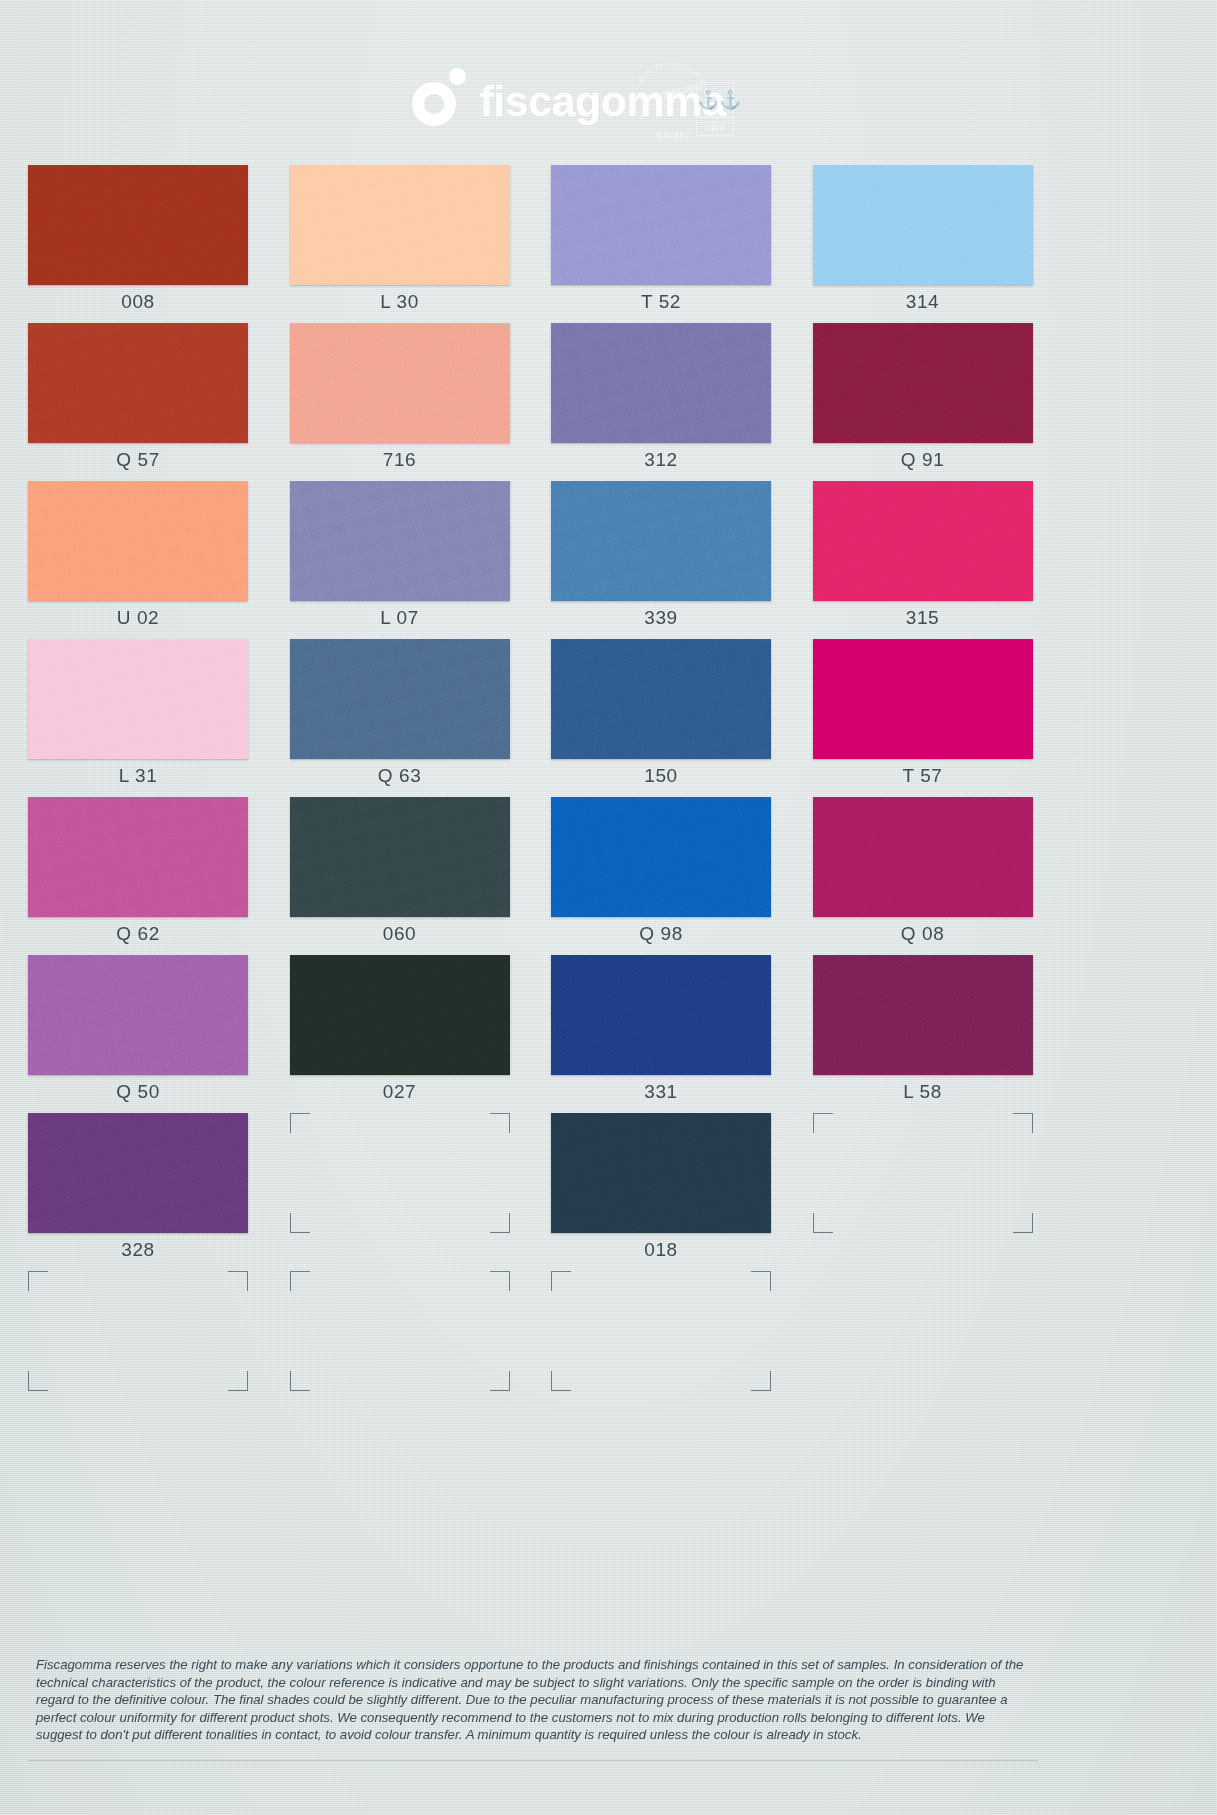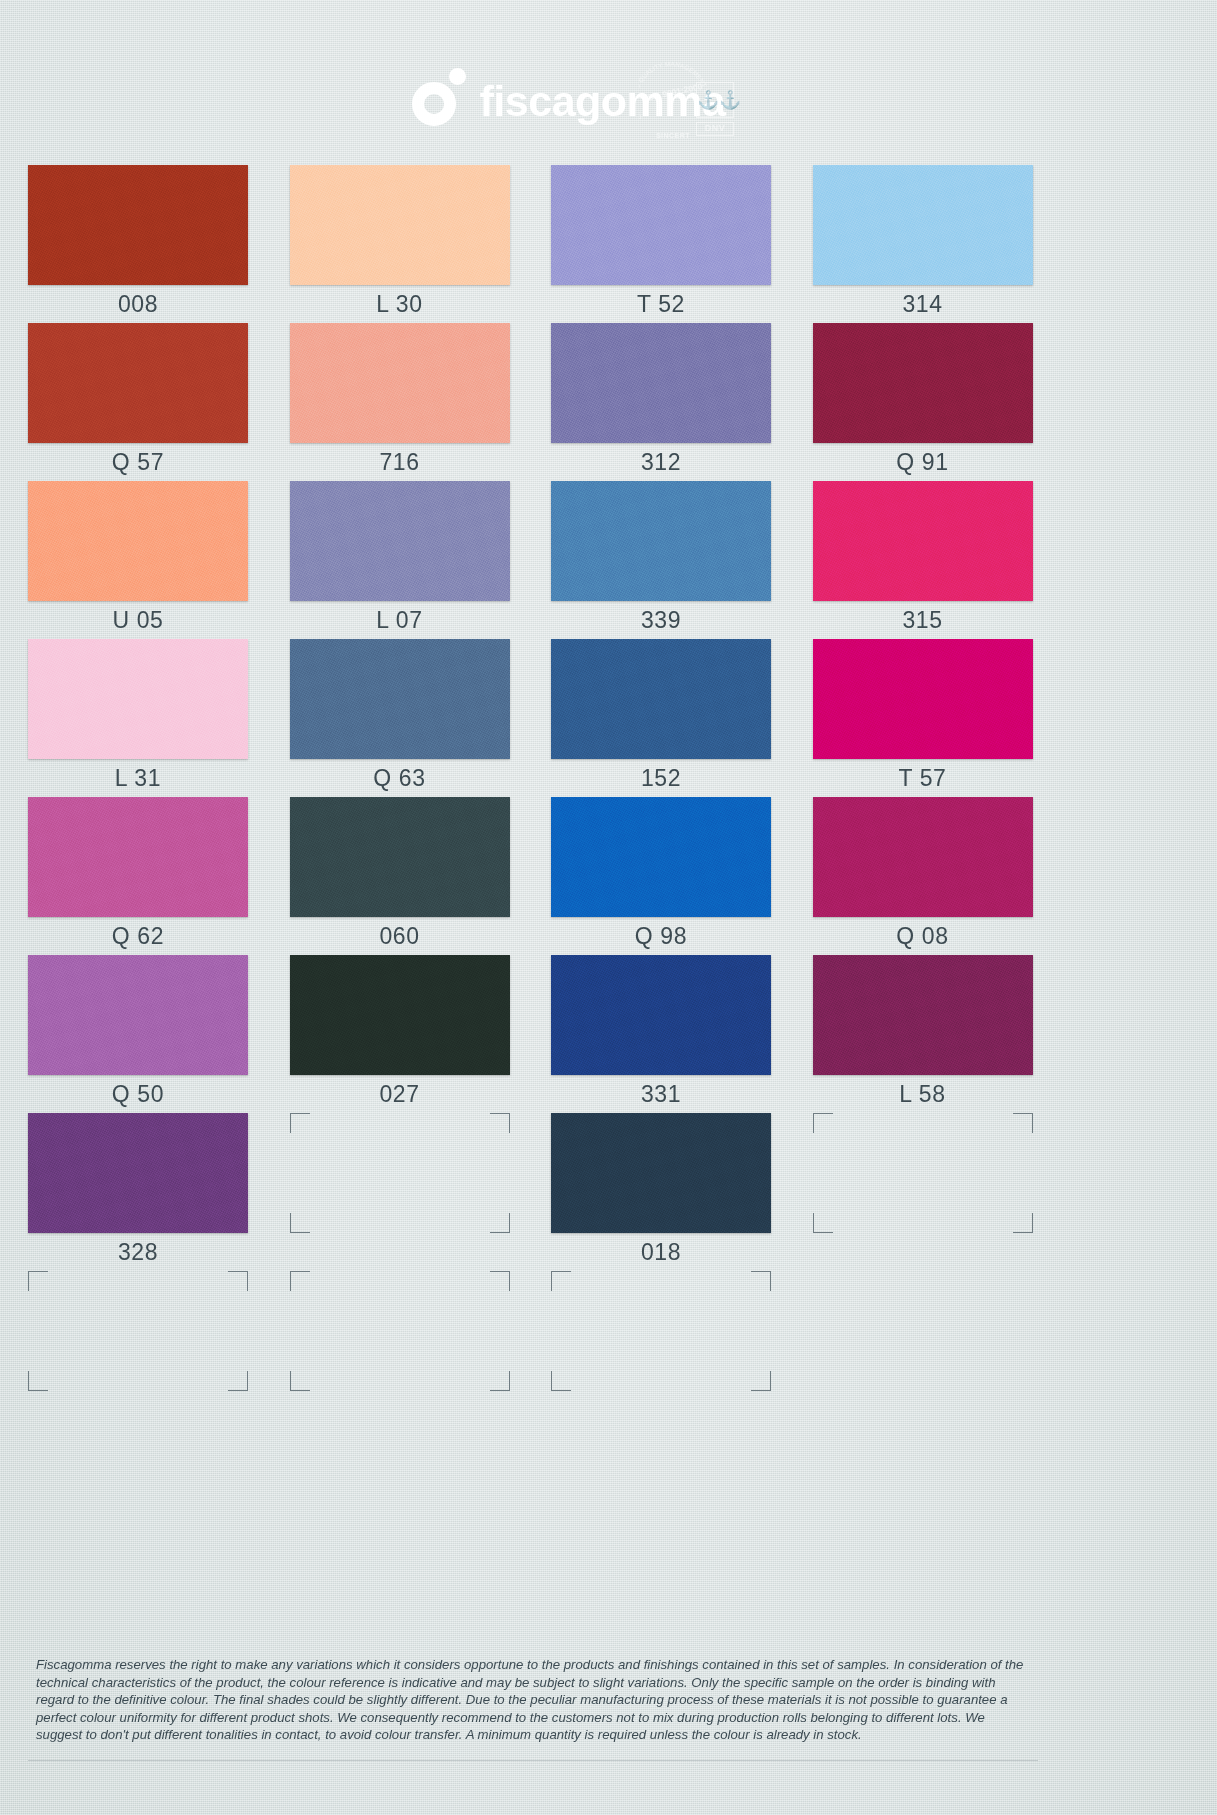--- a/index.html
+++ b/index.html
@@ -181,21 +181,21 @@
       repeating-linear-gradient(-63deg, rgba(255,255,255,0.05) 0px, rgba(255,255,255,0.05) 1px, rgba(0,0,0,0.035) 1px, rgba(0,0,0,0.035) 2px);
     mix-blend-mode: overlay;
     opacity: 0.85;
   }
   .swatch-label {
     position: absolute;
     left: 0;
     top: 126px;
     width: 220px;
     text-align: center;
-    font-size: 23px;
+    font-size: 19px;
     color: #3d4b52;
     font-family: "Liberation Sans", sans-serif;
     letter-spacing: 0.6px;
   }
 
   
   .empty-cell {
     position: relative;
     width: 220px;
     height: 120px;
@@ -316,21 +316,21 @@
       <div class="cell">
         <div class="swatch" style="background: rgb(140, 30, 65);">
           <span class="grain"></span>
         </div>
         <div class="swatch-label">Q 91</div>
       </div>
       <div class="cell">
         <div class="swatch" style="background: rgb(251, 162, 125);">
           <span class="grain"></span>
         </div>
-        <div class="swatch-label">U 05</div>
+        <div class="swatch-label">U 02</div>
       </div>
       <div class="cell">
         <div class="swatch" style="background: rgb(132, 135, 181);">
           <span class="grain"></span>
         </div>
         <div class="swatch-label">L 07</div>
       </div>
       <div class="cell">
         <div class="swatch" style="background: rgb(74, 130, 180);">
           <span class="grain"></span>
@@ -352,21 +352,21 @@
       <div class="cell">
         <div class="swatch" style="background: rgb(78, 109, 145);">
           <span class="grain"></span>
         </div>
         <div class="swatch-label">Q 63</div>
       </div>
       <div class="cell">
         <div class="swatch" style="background: rgb(47, 92, 144);">
           <span class="grain"></span>
         </div>
-        <div class="swatch-label">152</div>
+        <div class="swatch-label">150</div>
       </div>
       <div class="cell">
         <div class="swatch" style="background: rgb(211, 0, 109);">
           <span class="grain"></span>
         </div>
         <div class="swatch-label">T 57</div>
       </div>
       <div class="cell">
         <div class="swatch" style="background: rgb(194, 85, 155);">
           <span class="grain"></span>

